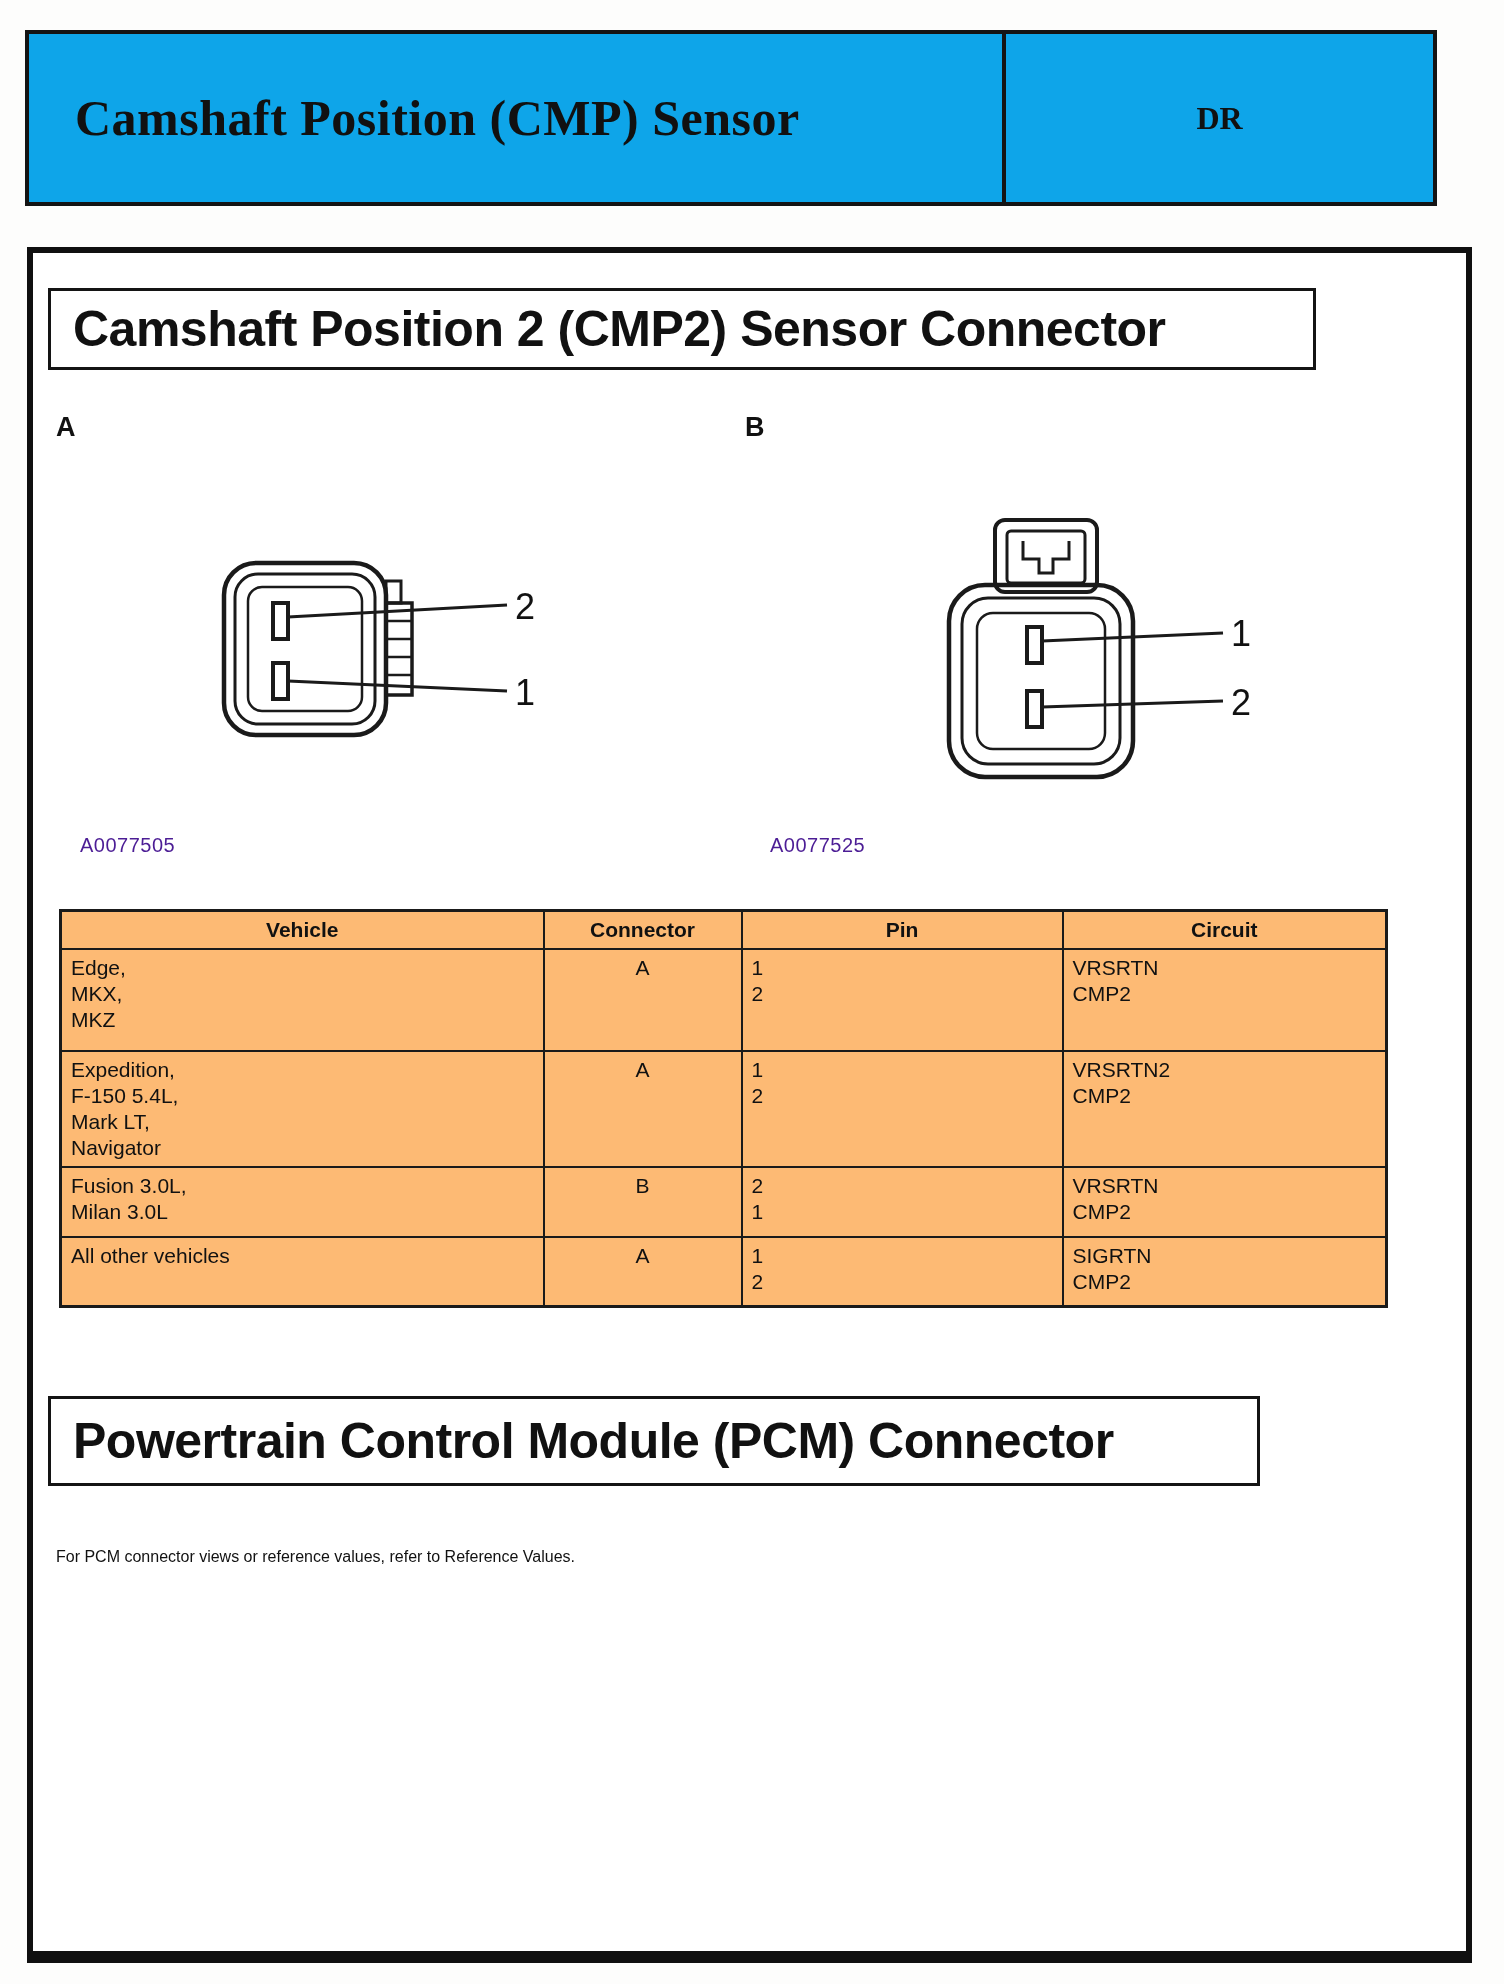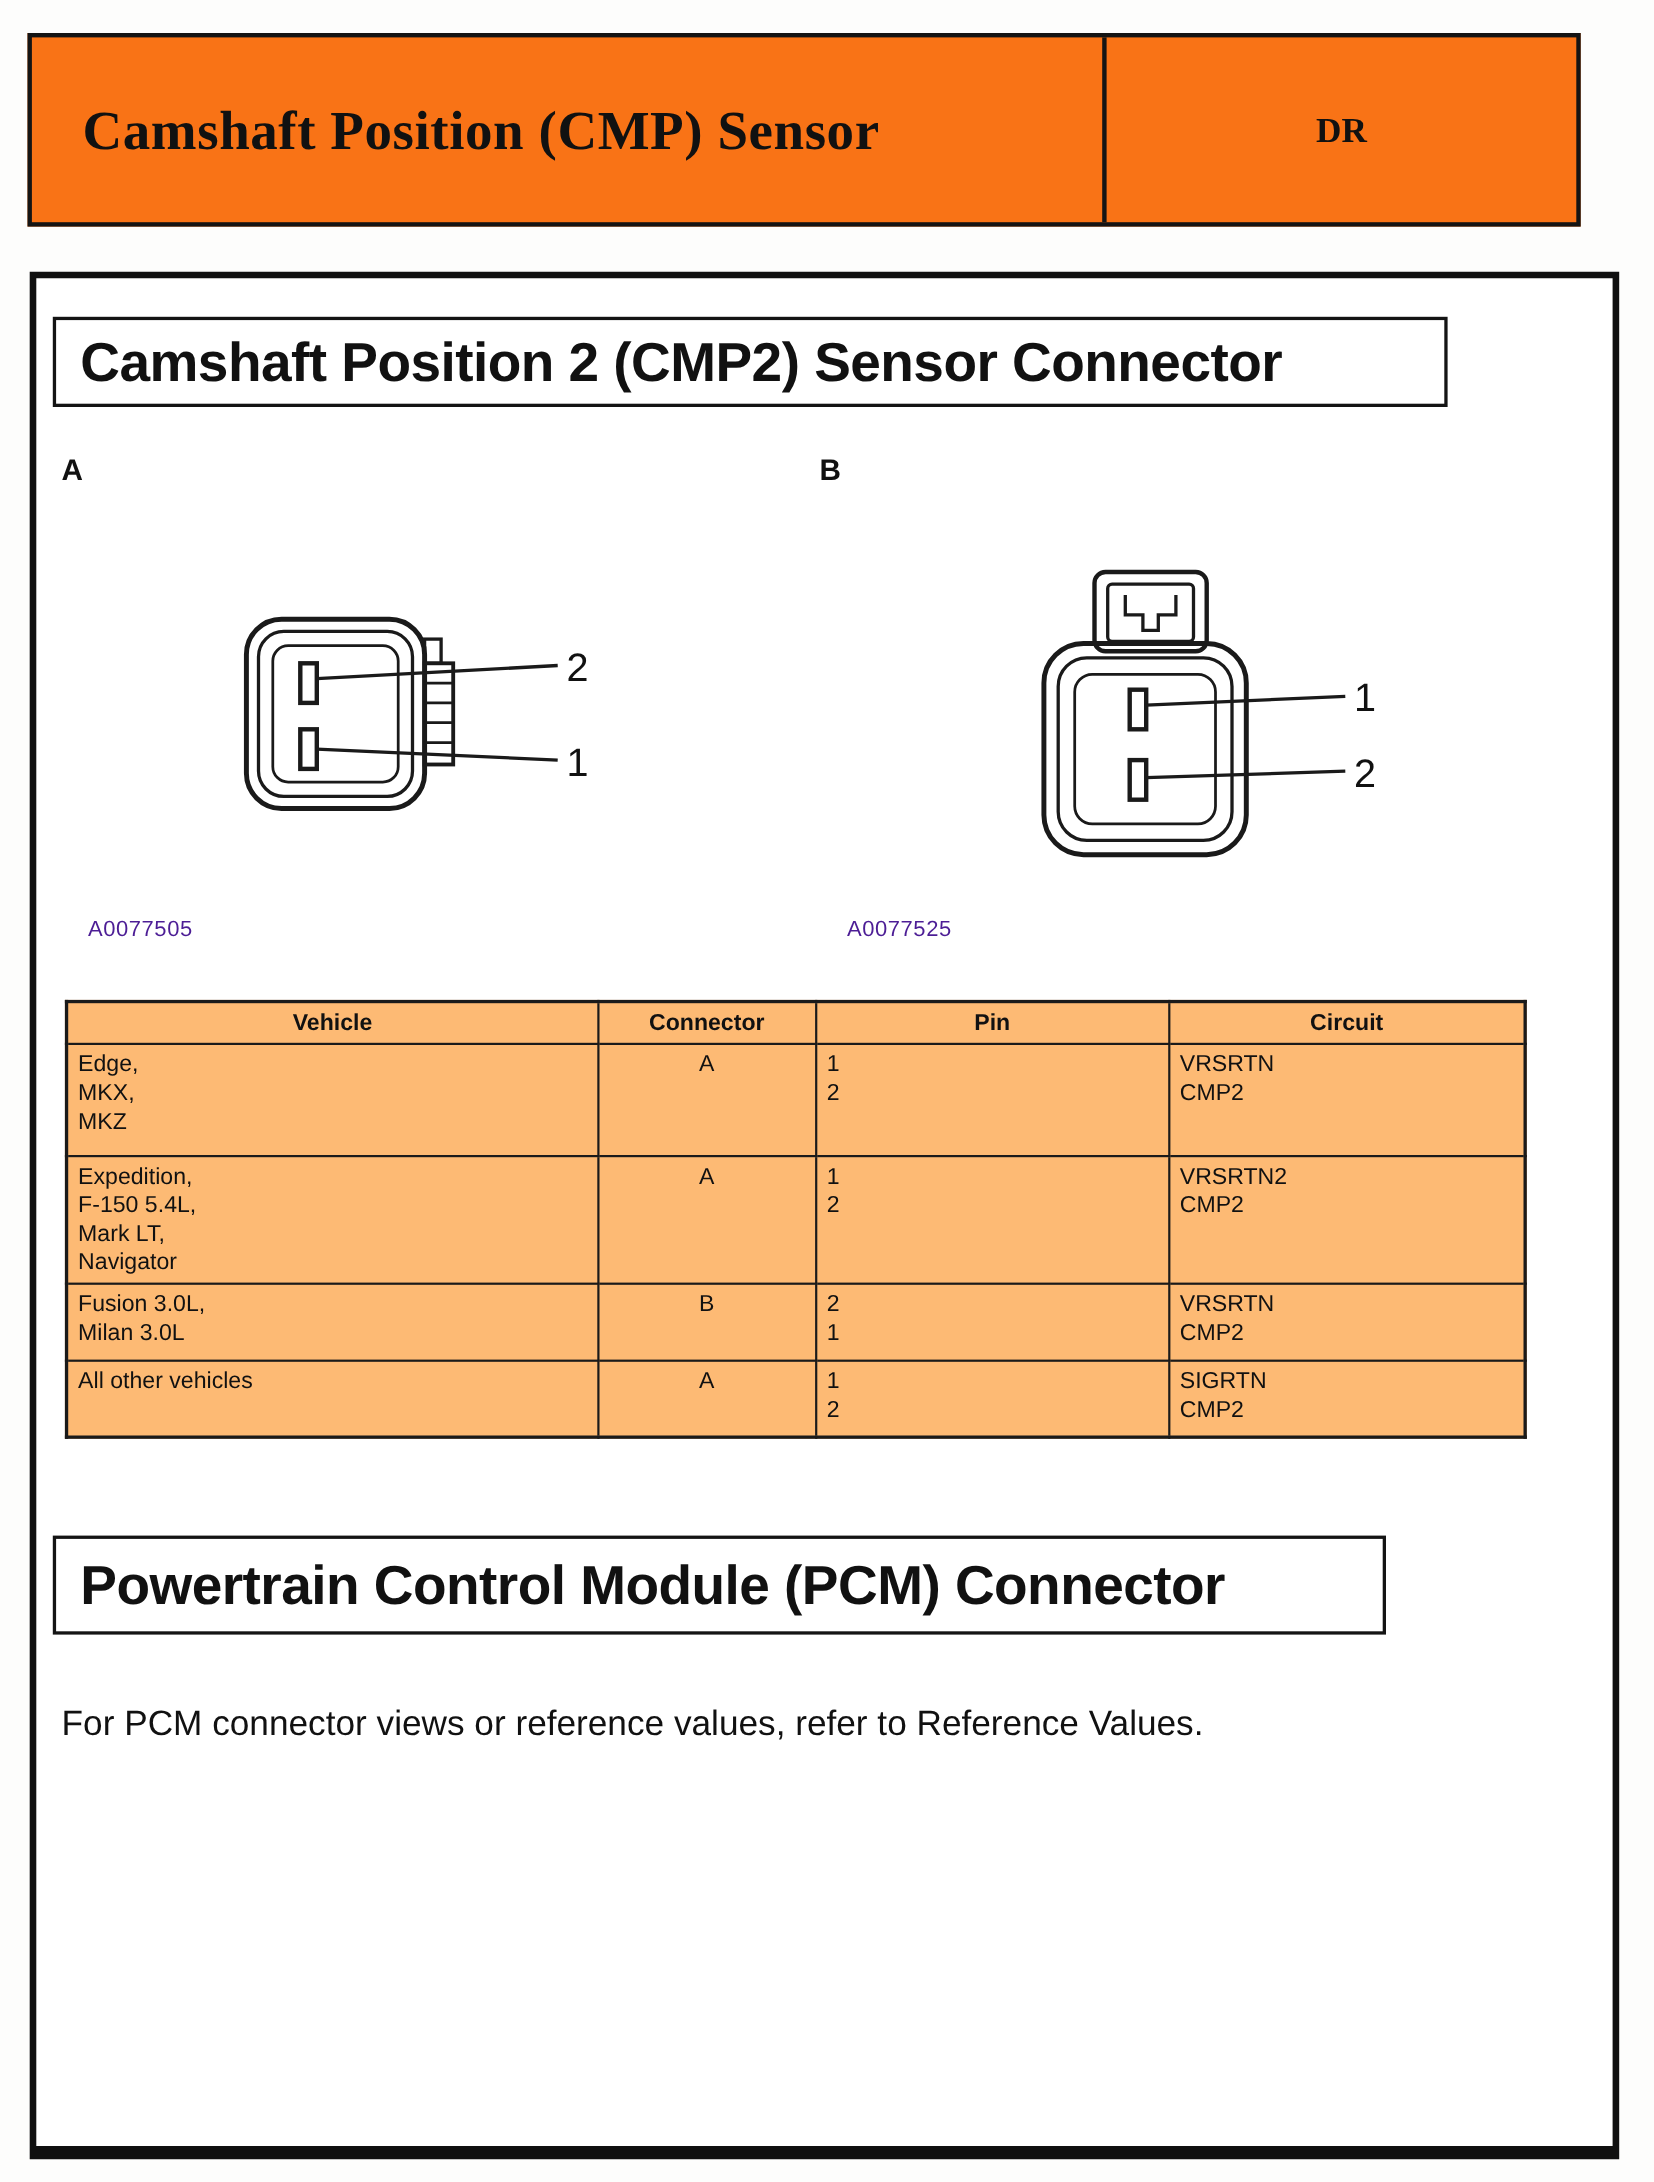--- a/index.html
+++ b/index.html
@@ -7,21 +7,21 @@
     width:1504px; height:1984px; position:relative;
     background:#fdfdfc; color:#111;
     font-family:"Liberation Sans", sans-serif;
     overflow:hidden;
   }
   .abs { position:absolute; }
 
   
   .header-box {
     left:25px; top:30px; width:1404px; height:168px;
-    border:4px solid #141414; display:flex; background:#f97316;
+    border:4px solid #141414; display:flex; background:#0ea5e9;
   }
   .header-title-cell {
     flex:0 0 973px; display:flex; align-items:center;
     padding-left:46px; box-sizing:border-box;
   }
   .header-title {
     font-family:"Liberation Serif", serif; font-weight:bold;
     font-size:50px; letter-spacing:0.5px;
   }
   .header-code-cell {
@@ -48,21 +48,21 @@
     font-weight:bold; font-size:50px; letter-spacing:-0.5px;
     white-space:nowrap;
   }
   .st1 { left:48px; top:288px; width:1268px; height:82px; }
   .st2 { left:48px; top:1396px; width:1212px; height:90px; }
 
   .view-label { font-weight:bold; font-size:27px; }
 
   .fig-ref { font-size:20px; letter-spacing:0.5px; color:#4c1d95; }
 
-  .pcm-note { left:56px; top:1548px; width:1200px; font-size:32px; }
+  .pcm-note { left:56px; top:1548px; width:1200px; font-size:16px; }
 
   
   .wiring-table {
     left:59px; top:909px; border-collapse:collapse; table-layout:fixed;
     border:3px solid #1a1a1a; background:#fdba74;
   }
   .wiring-table th, .wiring-table td { border:2px solid #1a1a1a; box-sizing:border-box; }
   .wiring-table th {
     font-size:21px; font-weight:bold; text-align:center; padding:4px 6px;
   }

